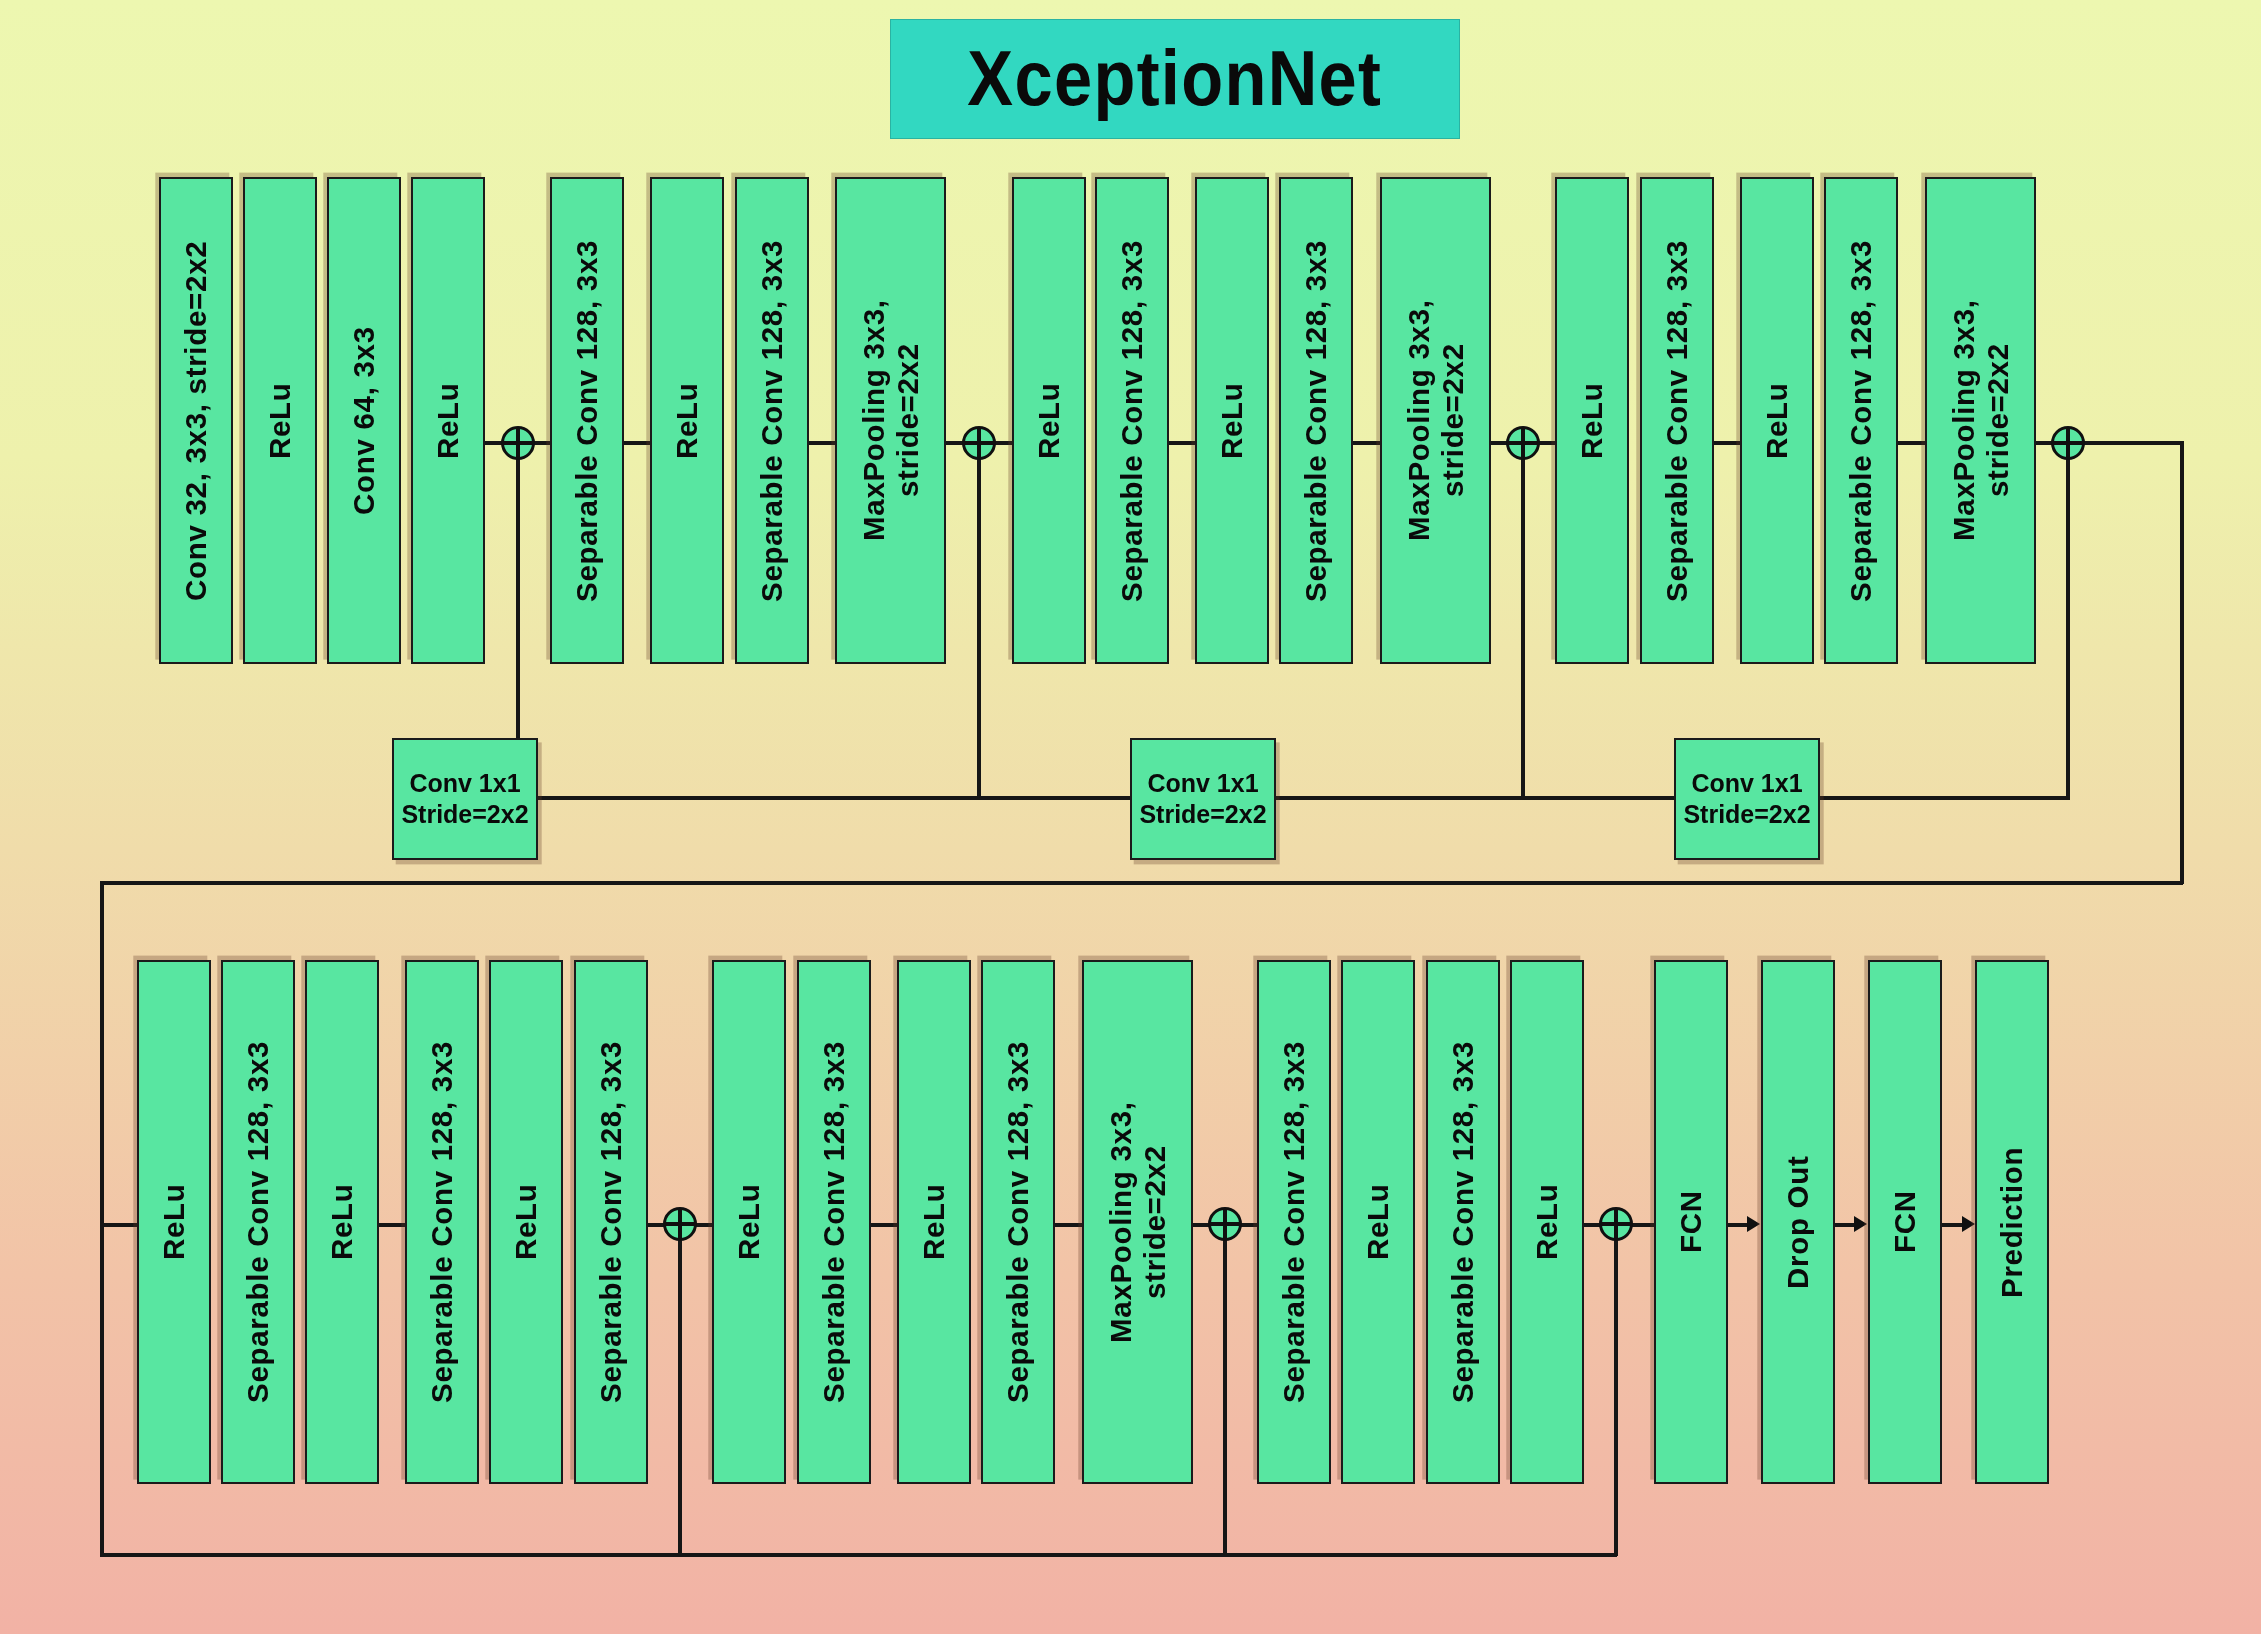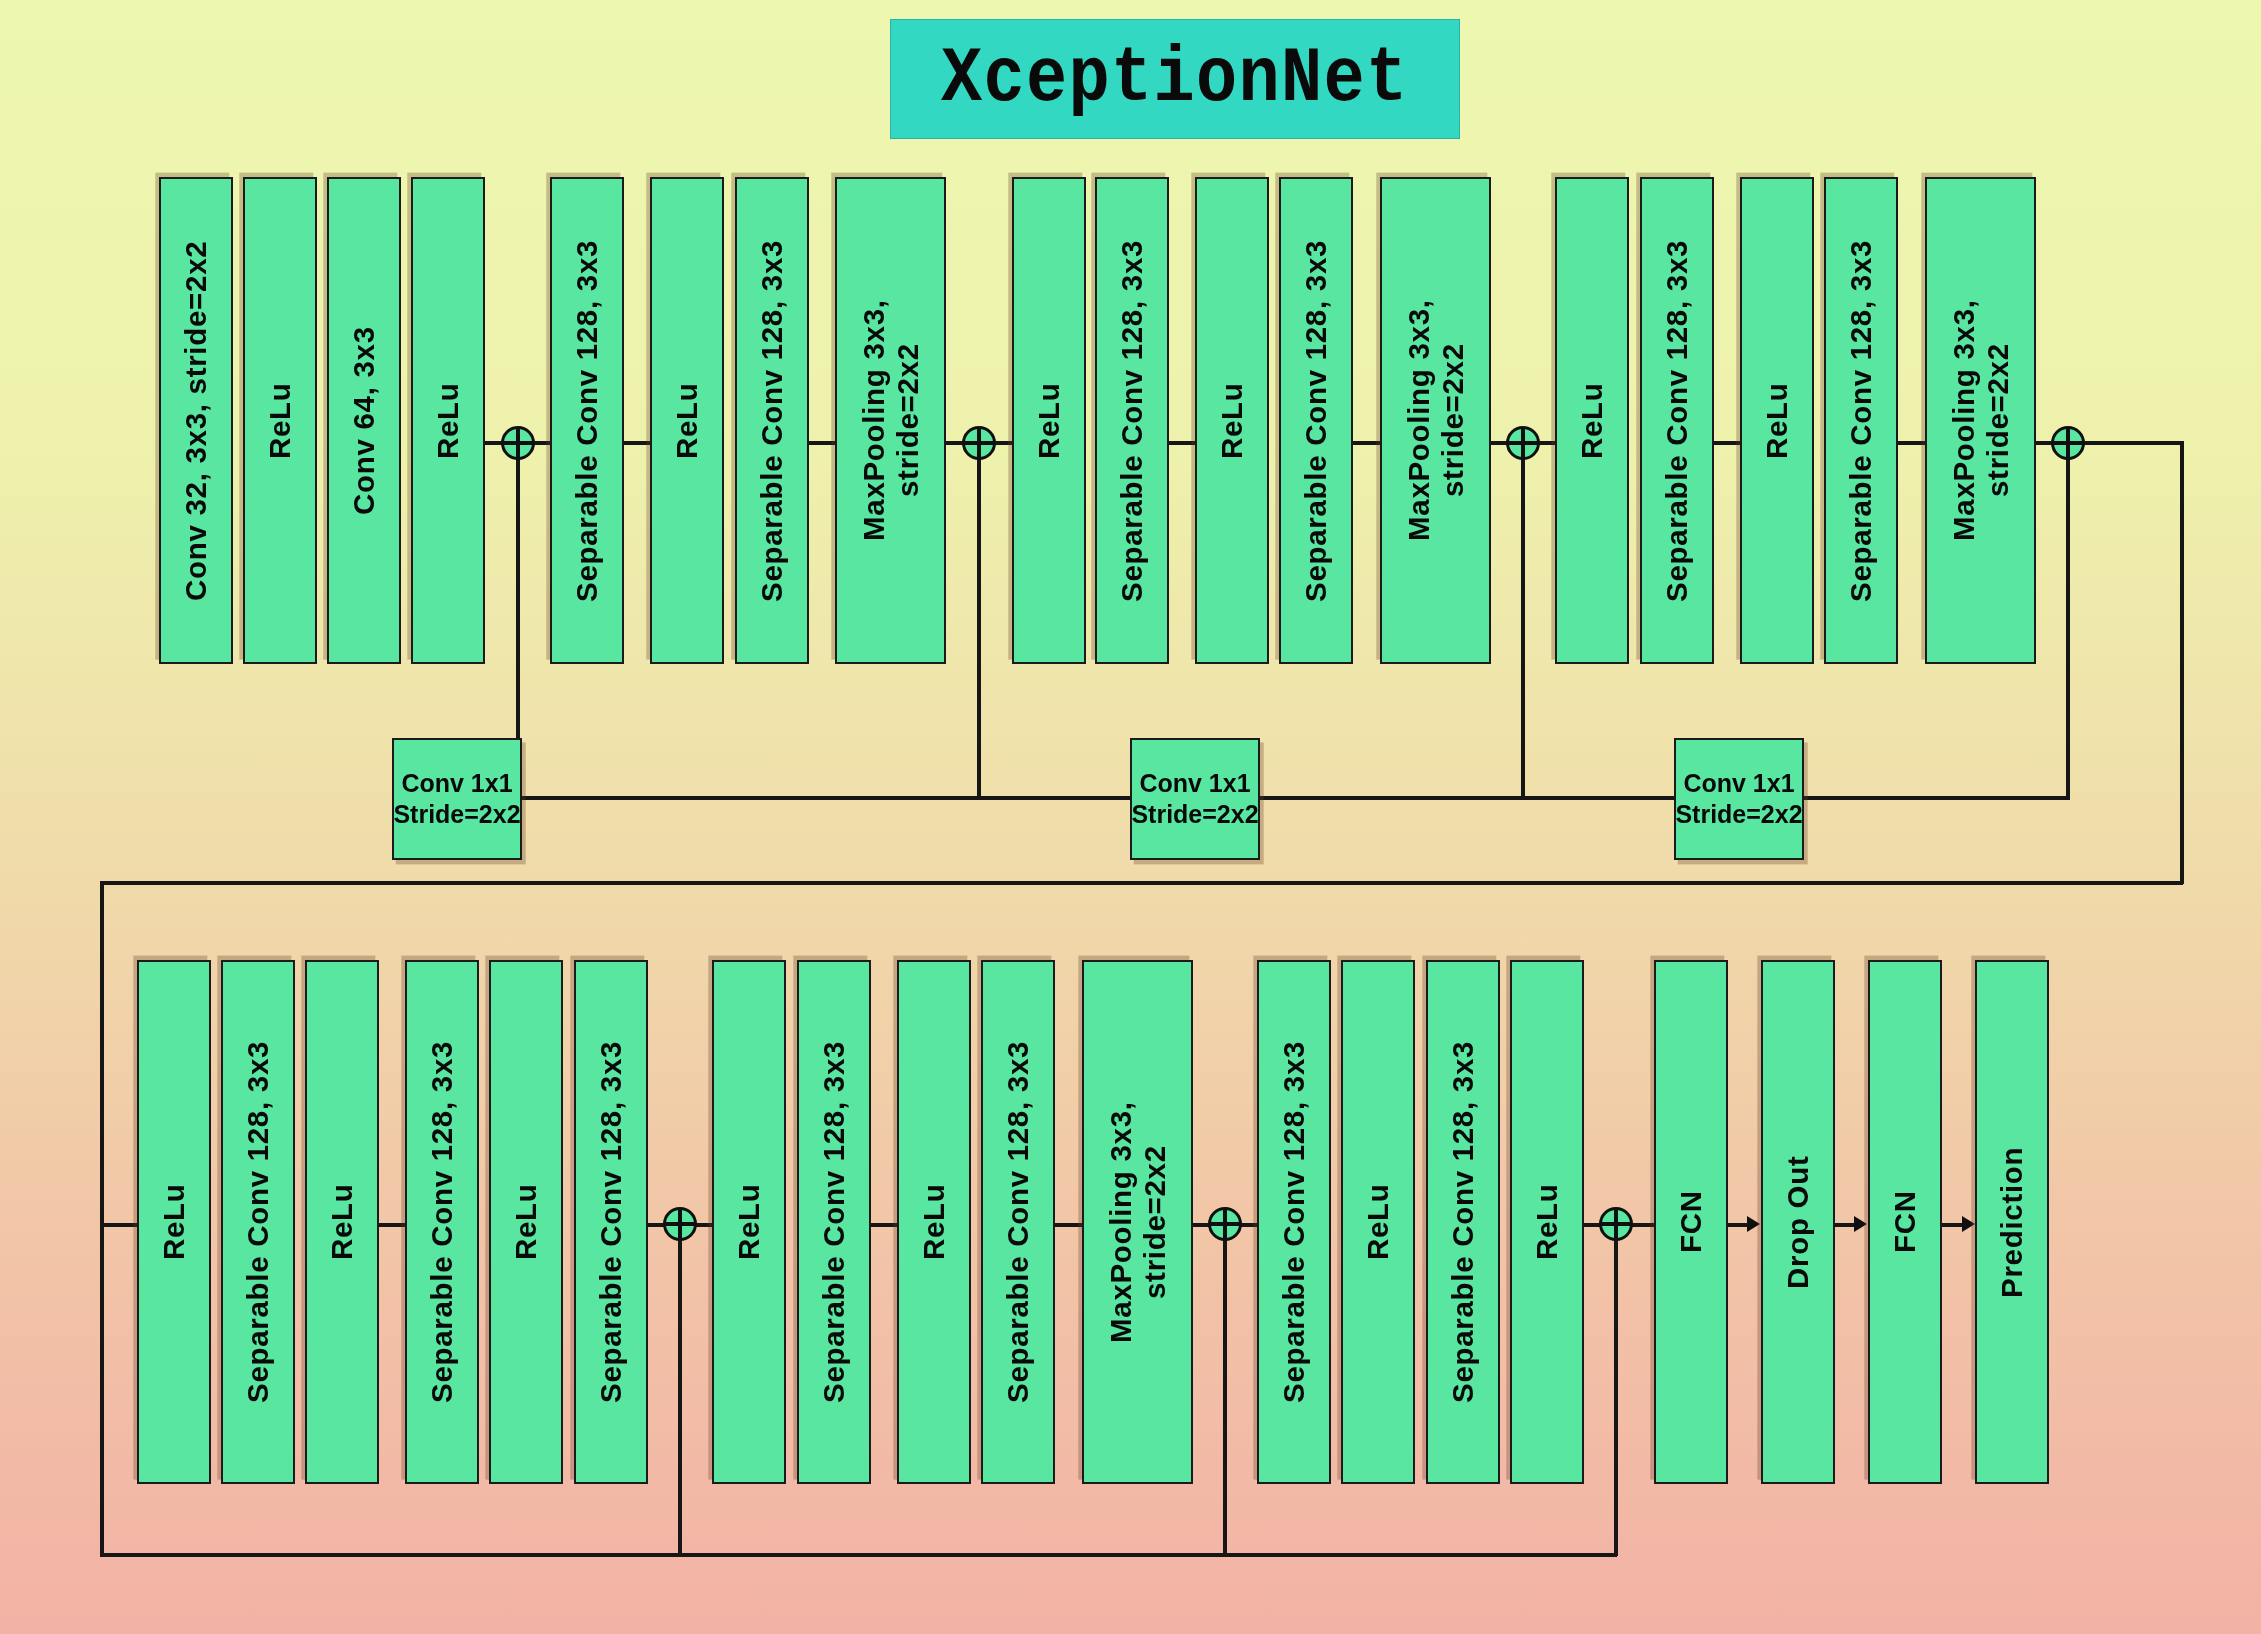--- a/index.html
+++ b/index.html
@@ -17,29 +17,29 @@
   }
   .tb{top:177px;height:487px;}
   .bb{top:960px;height:524px;}
   .vtxt{
     writing-mode:vertical-rl;text-orientation:mixed;
     transform:rotate(180deg);
     white-space:pre-line;text-align:center;
     font-size:29.5px;line-height:1.12;letter-spacing:0.7px;
   }
   .skipbox{
-    position:absolute;box-sizing:border-box;top:738px;width:130px;height:122px;
+    position:absolute;box-sizing:border-box;top:738px;width:146px;height:122px;
     background:#58e6a1;border:2.2px solid #1b1b1b;box-shadow:3.7px 4.4px 0 rgba(100,60,40,.30);
     display:flex;align-items:center;justify-content:center;text-align:center;
     font-size:25px;font-weight:700;line-height:1.25;white-space:pre-line;z-index:3;color:#0a0a0a;
   }
   .titlebox{
     position:absolute;left:890px;top:18.5px;width:568px;height:118px;
     background:#32d8c1;border:1.5px solid #2ab3a2;
-    display:flex;align-items:center;justify-content:center;z-index:4;font-family:Liberation Mono, monospace;
+    display:flex;align-items:center;justify-content:center;z-index:4;
   }
   .titlebox span{font-size:78px;font-weight:700;color:#0a0a0a;transform:scaleX(.88);letter-spacing:1.5px;}
   .hl{position:absolute;height:3.7px;background:#161616;z-index:1;}
   .vl{position:absolute;width:3.7px;background:#161616;z-index:1;}
   .jx{
     position:absolute;width:34px;height:34px;box-sizing:border-box;
     border:3px solid #101010;border-radius:50%;background:#58e6a1;z-index:5;
   }
   .jx::before{content:"";position:absolute;left:-2.2px;right:-2.2px;top:50%;margin-top:-1.8px;height:3.7px;background:#101010;}
   .jx::after{content:"";position:absolute;top:-2.2px;bottom:-2.2px;left:50%;margin-left:-1.8px;width:3.7px;background:#101010;}

